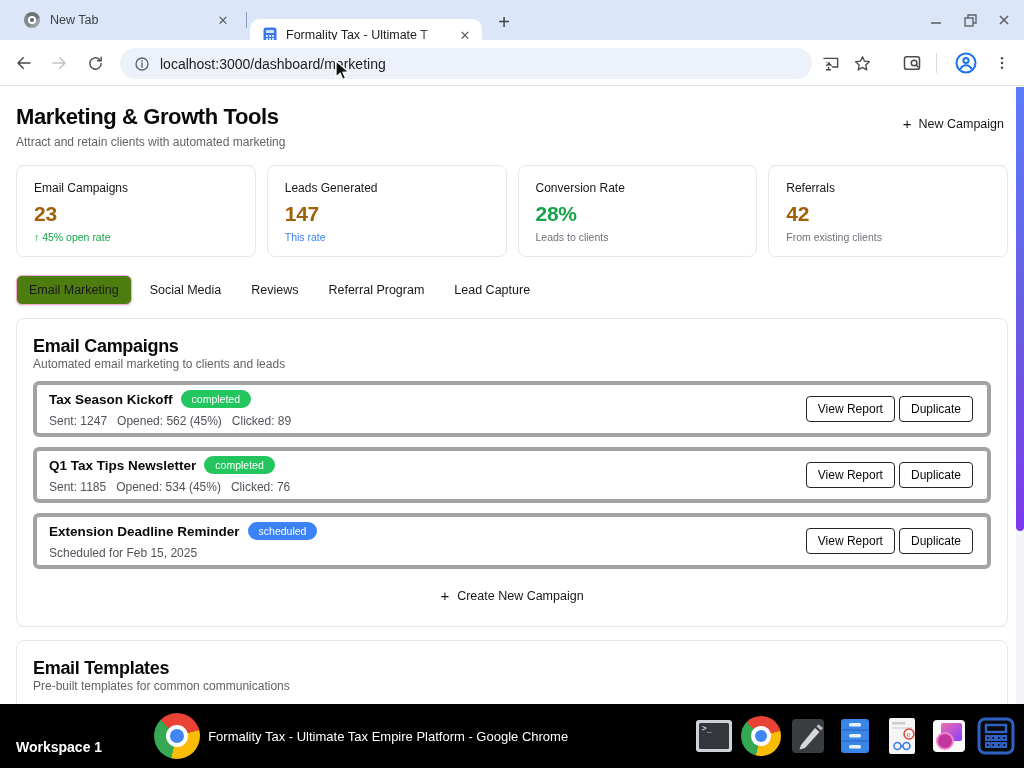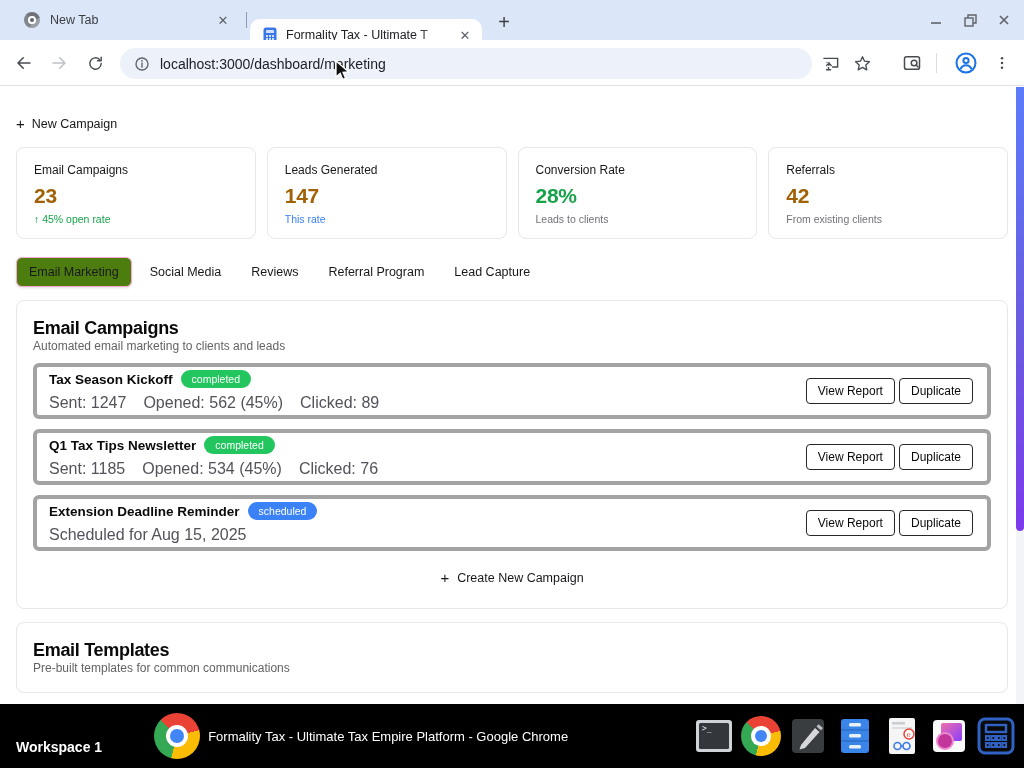--- a/index.html
+++ b/index.html
@@ -64,21 +64,21 @@
   .section-subtitle { font-size:12px; color:#636363; }
 
   .campaign-row { display:flex; justify-content:space-between; align-items:center; border:4px solid #a3a3a3; border-radius:6px; height:56px; padding:0 14px 0 12px; margin-top:10px; }
   .campaign-row:first-of-type { margin-top:16px; }
   .row-left {}
   .row-name-line { display:flex; align-items:center; gap:8px; }
   .row-name { font-size:13.5px; font-weight:700; color:#0a0a0a; }
   .badge { font-size:10.5px; font-weight:500; color:#fff; padding:3px 11px; border-radius:10px; }
   .badge.completed { background:#22c55e; }
   .badge.scheduled { background:#3b82f6; }
-  .row-stats { display:flex; gap:17px; font-size:16px; color:#52525b; margin-top:6px; }
+  .row-stats { display:flex; gap:10px; font-size:12px; color:#52525b; margin-top:6px; }
   .row-actions { display:flex; gap:4px; }
   .outline-btn { font-size:12px; font-weight:500; color:#0a0a0a; background:#fff; border:1px solid #27272a; border-radius:4px; padding:5px 11px; font-family:"Liberation Sans",sans-serif; }
   .create-row { display:flex; align-items:center; justify-content:center; gap:8px; margin:19px 0 6px 0; font-size:12.5px; font-weight:500; color:#18181b; }
 
   
   .scroll-track { position:absolute; right:0; top:87px; width:8px; height:617px; background:#f2f4f7; }
   .scroll-thumb { position:absolute; right:0; top:87px; width:8px; height:444px; border-radius:0 0 4px 4px; background:linear-gradient(180deg,#5b7bfa 0%, #6a5be0 55%, #7c3aed 100%); }
 
   
   .taskbar { position:absolute; left:0; top:704px; width:1024px; height:64px; background:#000; display:flex; align-items:center; }
@@ -195,20 +195,24 @@
 <span class="toolbar-right-icon" style="left:989px;">
   <svg width="16" height="16" viewBox="0 0 24 24">
       <circle cx="12" cy="5" r="1.9" fill="#474c51"></circle>
       <circle cx="12" cy="12" r="1.9" fill="#474c51"></circle>
       <circle cx="12" cy="19" r="1.9" fill="#474c51"></circle>
     </svg>
 </span>
 
 <div class="content">
   <div class="page-header">
+    <div>
+      <div class="page-title">Marketing &amp; Growth Tools</div>
+      <div class="page-subtitle">Attract and retain clients with automated marketing</div>
+    </div>
     <div class="ghost-btn">
       <span class="plus-glyph">+</span>
       <span>New Campaign</span>
     </div>
   </div>
 
   <div class="stats-row">
     <div class="stat-card">
       <div class="stat-label">Email Campaigns</div>
       <div class="stat-value">23</div>
@@ -279,21 +283,21 @@
       </div>
     </div>
 
     <div class="campaign-row">
       <div class="row-left">
         <div class="row-name-line">
           <span class="row-name">Extension Deadline Reminder</span>
           <span class="badge scheduled">scheduled</span>
         </div>
         <div class="row-stats">
-          <span>Scheduled for Aug 15, 2025</span>
+          <span>Scheduled for Feb 15, 2025</span>
         </div>
       </div>
       <div class="row-actions">
         <button class="outline-btn">View Report</button>
         <button class="outline-btn">Duplicate</button>
       </div>
     </div>
 
     <div class="create-row">
       <span class="plus-glyph">+</span>

